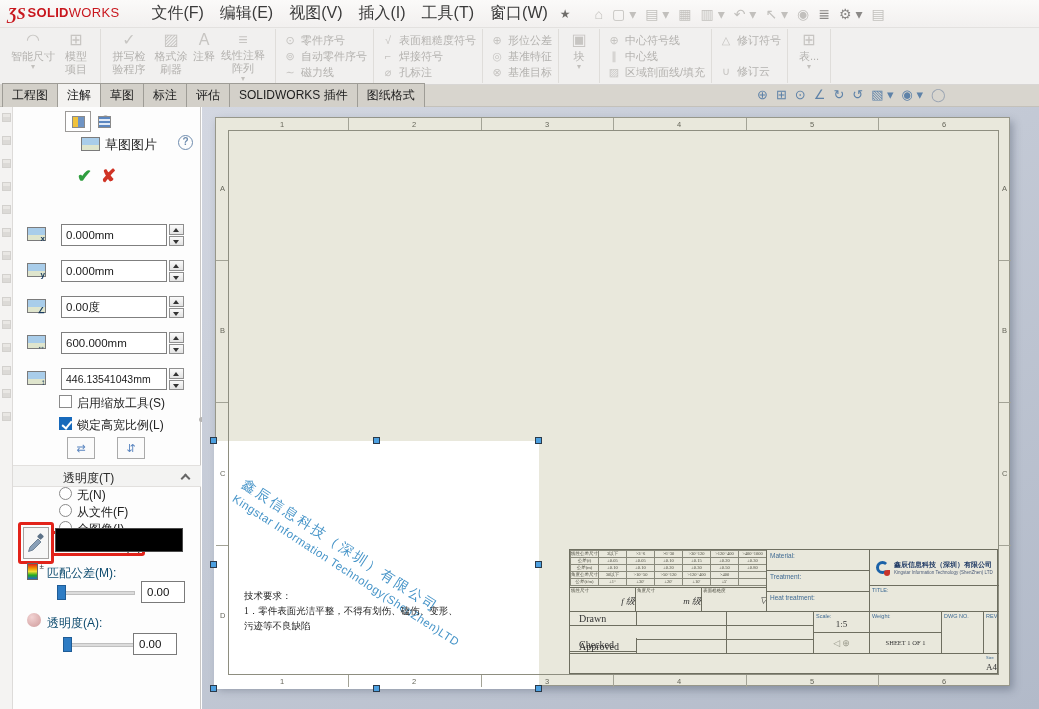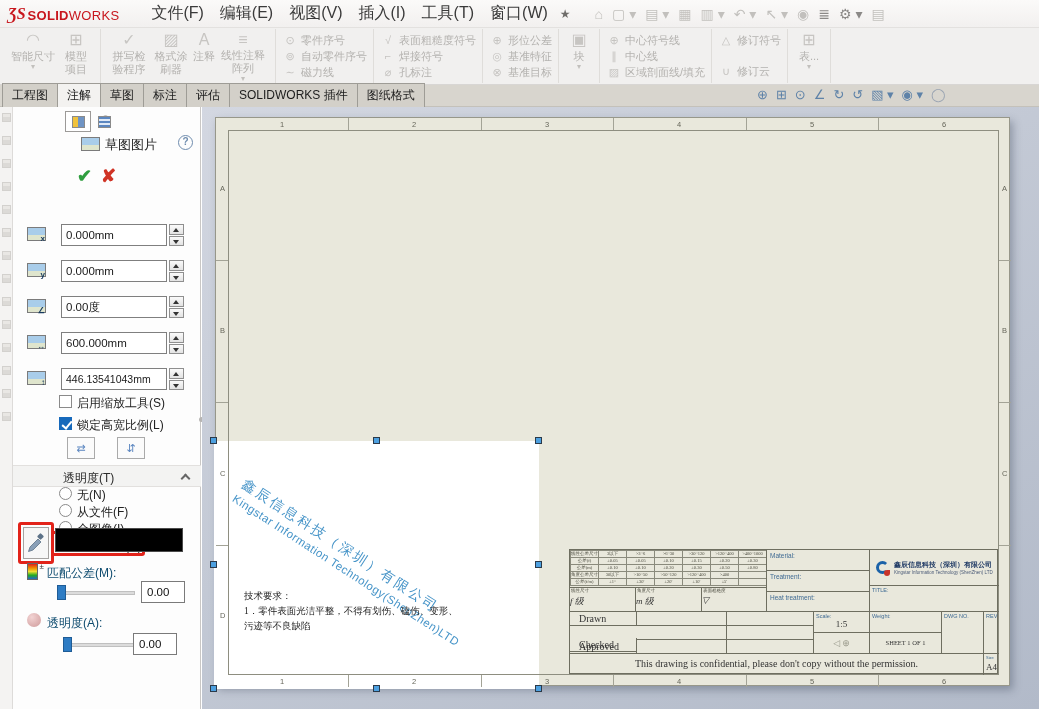--- a/index.html
+++ b/index.html
@@ -1,21 +1,21 @@
 <!DOCTYPE html>
 <html><head>
 <meta charset="utf-8">
 <style>
   *{box-sizing:border-box;margin:0;padding:0}
   body{font-family:"Liberation Sans",sans-serif;background:#888}
   .app{position:relative;width:1039px;height:709px;background:#fff;overflow:hidden}
 
   
   .titlebar{position:absolute;left:0;top:0;width:1039px;height:28px;background:linear-gradient(#fbfaf9,#f2f0ef);border-bottom:1px solid #e3e1df;display:flex;align-items:center;padding:0 8px}
-  .logo{display:flex;align-items:flex-end;margin-right:24px;white-space:nowrap}
+  .logo{display:flex;align-items:flex-start;margin-right:24px;white-space:nowrap}
   .logo-mark{color:#c8161d;font-style:italic;font-weight:bold;font-size:16px;font-family:"Liberation Serif",serif;margin-right:2px}
   .logo-bold{color:#c8161d;font-weight:bold;font-size:13px;letter-spacing:.3px}
   .logo-light{color:#c8161d;font-size:13px;letter-spacing:.3px}
   .menu-item{font-size:16px;color:#3a3a3a;padding:20px 8px;white-space:nowrap;cursor:default}
   .pin{font-size:12px;color:#6f6d6a;margin:0 10px 0 4px}
   .qicons{display:flex;align-items:center;gap:9px;margin-left:14px}
   .qicon{font-size:14px;color:#c2c0bd;white-space:nowrap}
   .qicon.dark{color:#8b8987}
   .doc-title{margin-left:auto;font-size:12.5px;color:#3d3d3d;padding-right:6px;white-space:nowrap}
 
@@ -104,21 +104,21 @@
   
   .tblock{position:absolute;left:353px;top:431px;width:429px;height:125px;border:1px solid #6e6e60;font-family:"Liberation Serif",serif;color:#333}
   .cell{position:absolute;border-right:1px solid #6e6e60;border-bottom:1px solid #6e6e60;overflow:hidden}
   .cell.nb{border-bottom:none}.cell.nr{border-right:none}
   .toltable{position:absolute;left:0;top:0;width:197px;border-collapse:collapse;table-layout:fixed}
   .toltable td{border:0.5px solid #8a8a7c;font-size:4.5px;height:7px;line-height:6px;white-space:nowrap;overflow:hidden;text-align:center;color:#4a4a3e;padding:0}
   .graderow{position:absolute;left:0;top:37px;width:197px;height:25px;display:flex;border-top:1px solid #6e6e60}
   .gcell{flex:1;position:relative;border-right:1px solid #6e6e60}
   .gcell:last-child{border-right:none}
   .gcell .tl{position:absolute;left:1px;top:0;font-size:4.5px;color:#4a4a3e;white-space:nowrap}
-  .gcell .gv{position:absolute;left:0;right:0;top:7px;text-align:left;font-size:9px;font-style:italic}
+  .gcell .gv{position:absolute;left:0;right:0;top:7px;text-align:right;font-size:9px;font-style:italic}
   .bluelab{font-size:5.5px;color:#3f6a93;font-family:"Liberation Sans",sans-serif;position:absolute;left:2px;top:1px;white-space:nowrap}
   .matlab{font-size:6.5px;color:#3f6a93;font-family:"Liberation Sans",sans-serif;position:absolute;left:3px;top:2px;white-space:nowrap}
   .signlab{font-size:10px;color:#333;padding-left:9px;line-height:13px}
   .center9{position:absolute;left:0;right:0;text-align:center}
   .logocell{display:flex;align-items:center;padding-left:6px;gap:5px}
   .logomark{width:13px;height:13px;border:3px solid #1b62a8;border-right-color:transparent;border-radius:50%;position:relative;flex:0 0 auto}
   .logomark::after{content:"";position:absolute;left:5px;top:6px;width:6px;height:6px;border-radius:50% 0 50% 50%;background:#c8342a}
   .comp-cn{font-size:7px;font-weight:bold;color:#223c66;font-family:"Liberation Sans",sans-serif;white-space:nowrap}
   .comp-en{font-size:4.5px;color:#4a5a77;font-family:"Liberation Sans",sans-serif;white-space:nowrap}
   .proj{display:flex;align-items:center;justify-content:center;gap:6px;color:#9a9a8c;font-size:9px}
@@ -597,23 +597,20 @@
           <div class="cell" style="left:300px;top:83px;width:72px;height:21px">
               <span class="center9" style="top:6px;font-size:6.5px">SHEET 1 OF 1</span>
             </div>
           <div class="cell" style="left:372px;top:62px;width:42px;height:42px">
               <span class="bluelab">DWG NO.</span>
             </div>
           <div class="cell nr" style="left:414px;top:62px;width:15px;height:42px">
               <span class="bluelab">REV</span>
             </div>
 
-          <div class="cell nb" style="left:0;top:104px;width:414px;height:21px">
-              <span class="center9" style="top:4px;font-size:10px">This drawing is confidential, please don't copy without the permission.</span>
-            </div>
           <div class="cell nb nr" style="left:414px;top:104px;width:15px;height:21px">
             <span class="bluelab" style="font-size:4px">Size</span>
             <span class="center9" style="top:8px;font-size:9px">A4</span>
           </div>
         </div>
 
         <div class="handle" style="left:-6px;top:319px"></div>
         <div class="handle" style="left:157px;top:319px"></div>
         <div class="handle" style="left:319px;top:319px"></div>
         <div class="handle" style="left:-6px;top:443px"></div>

